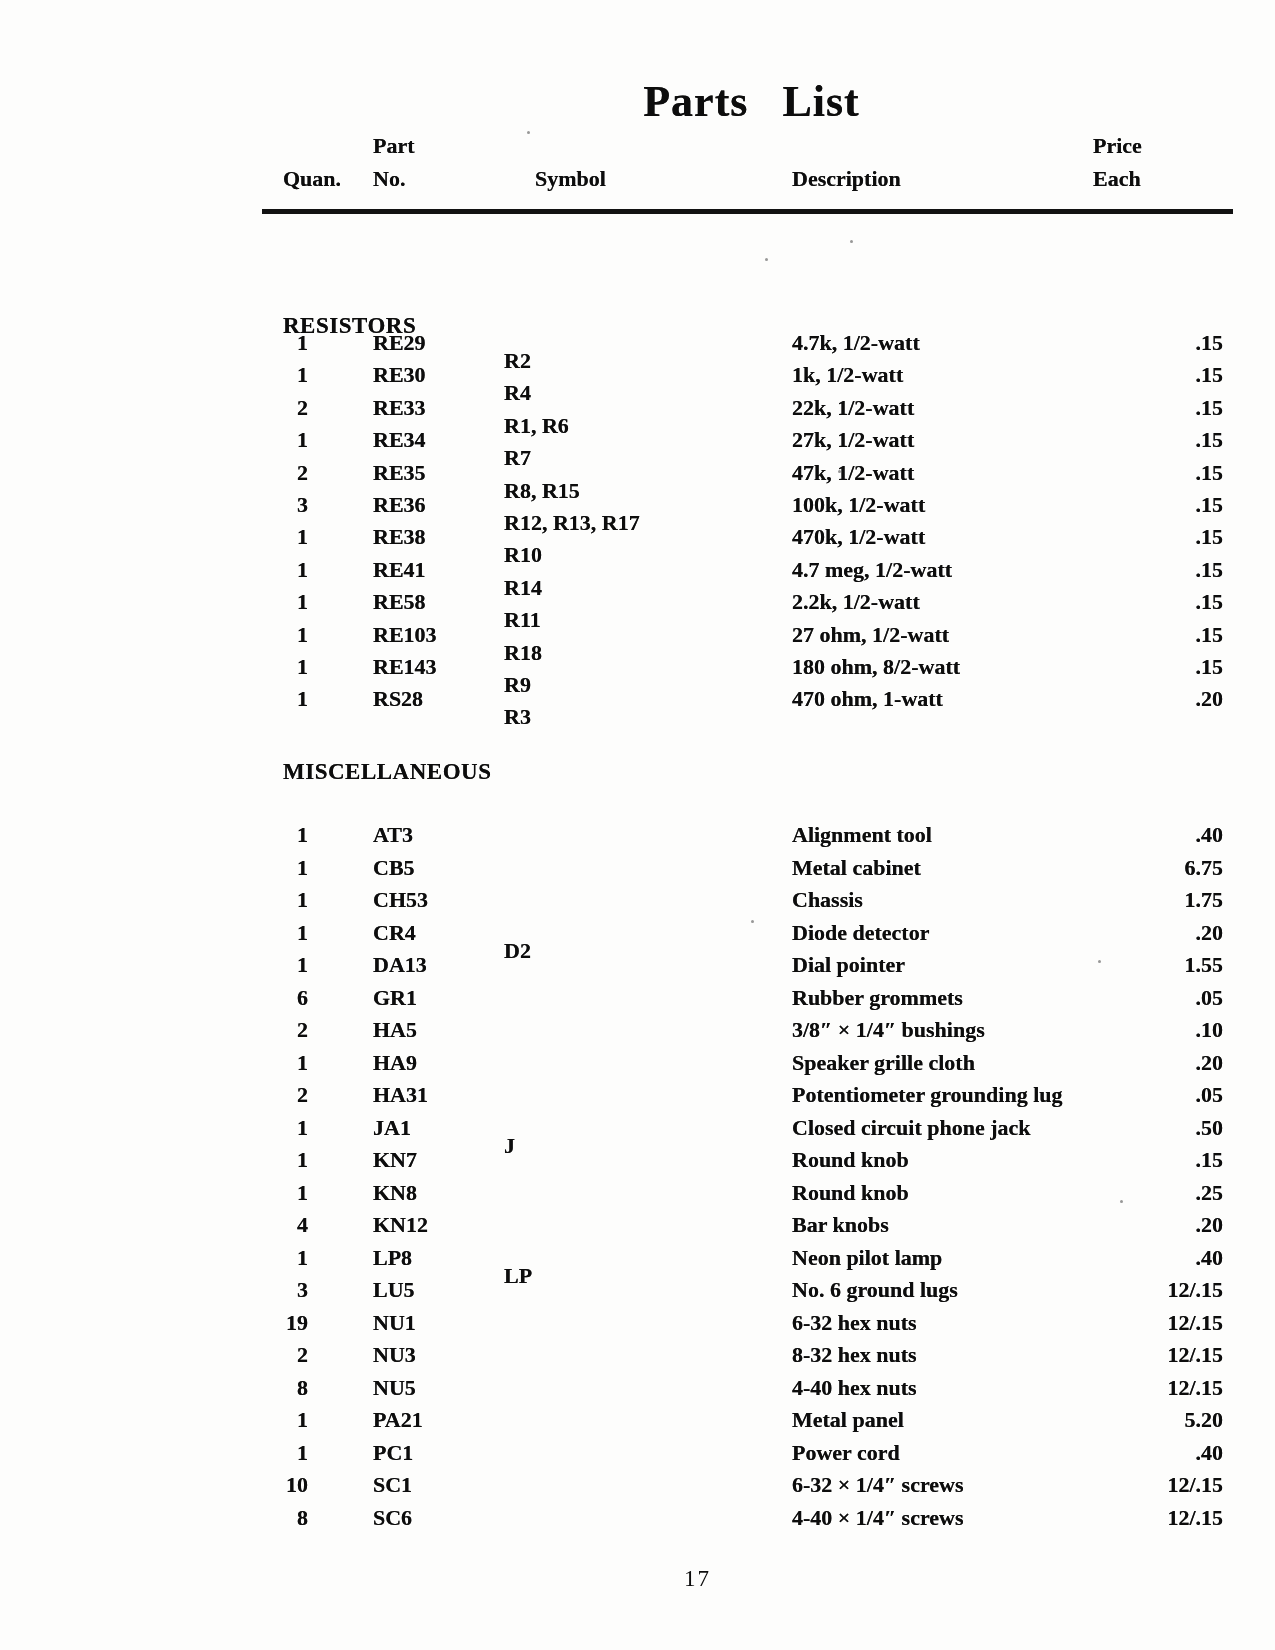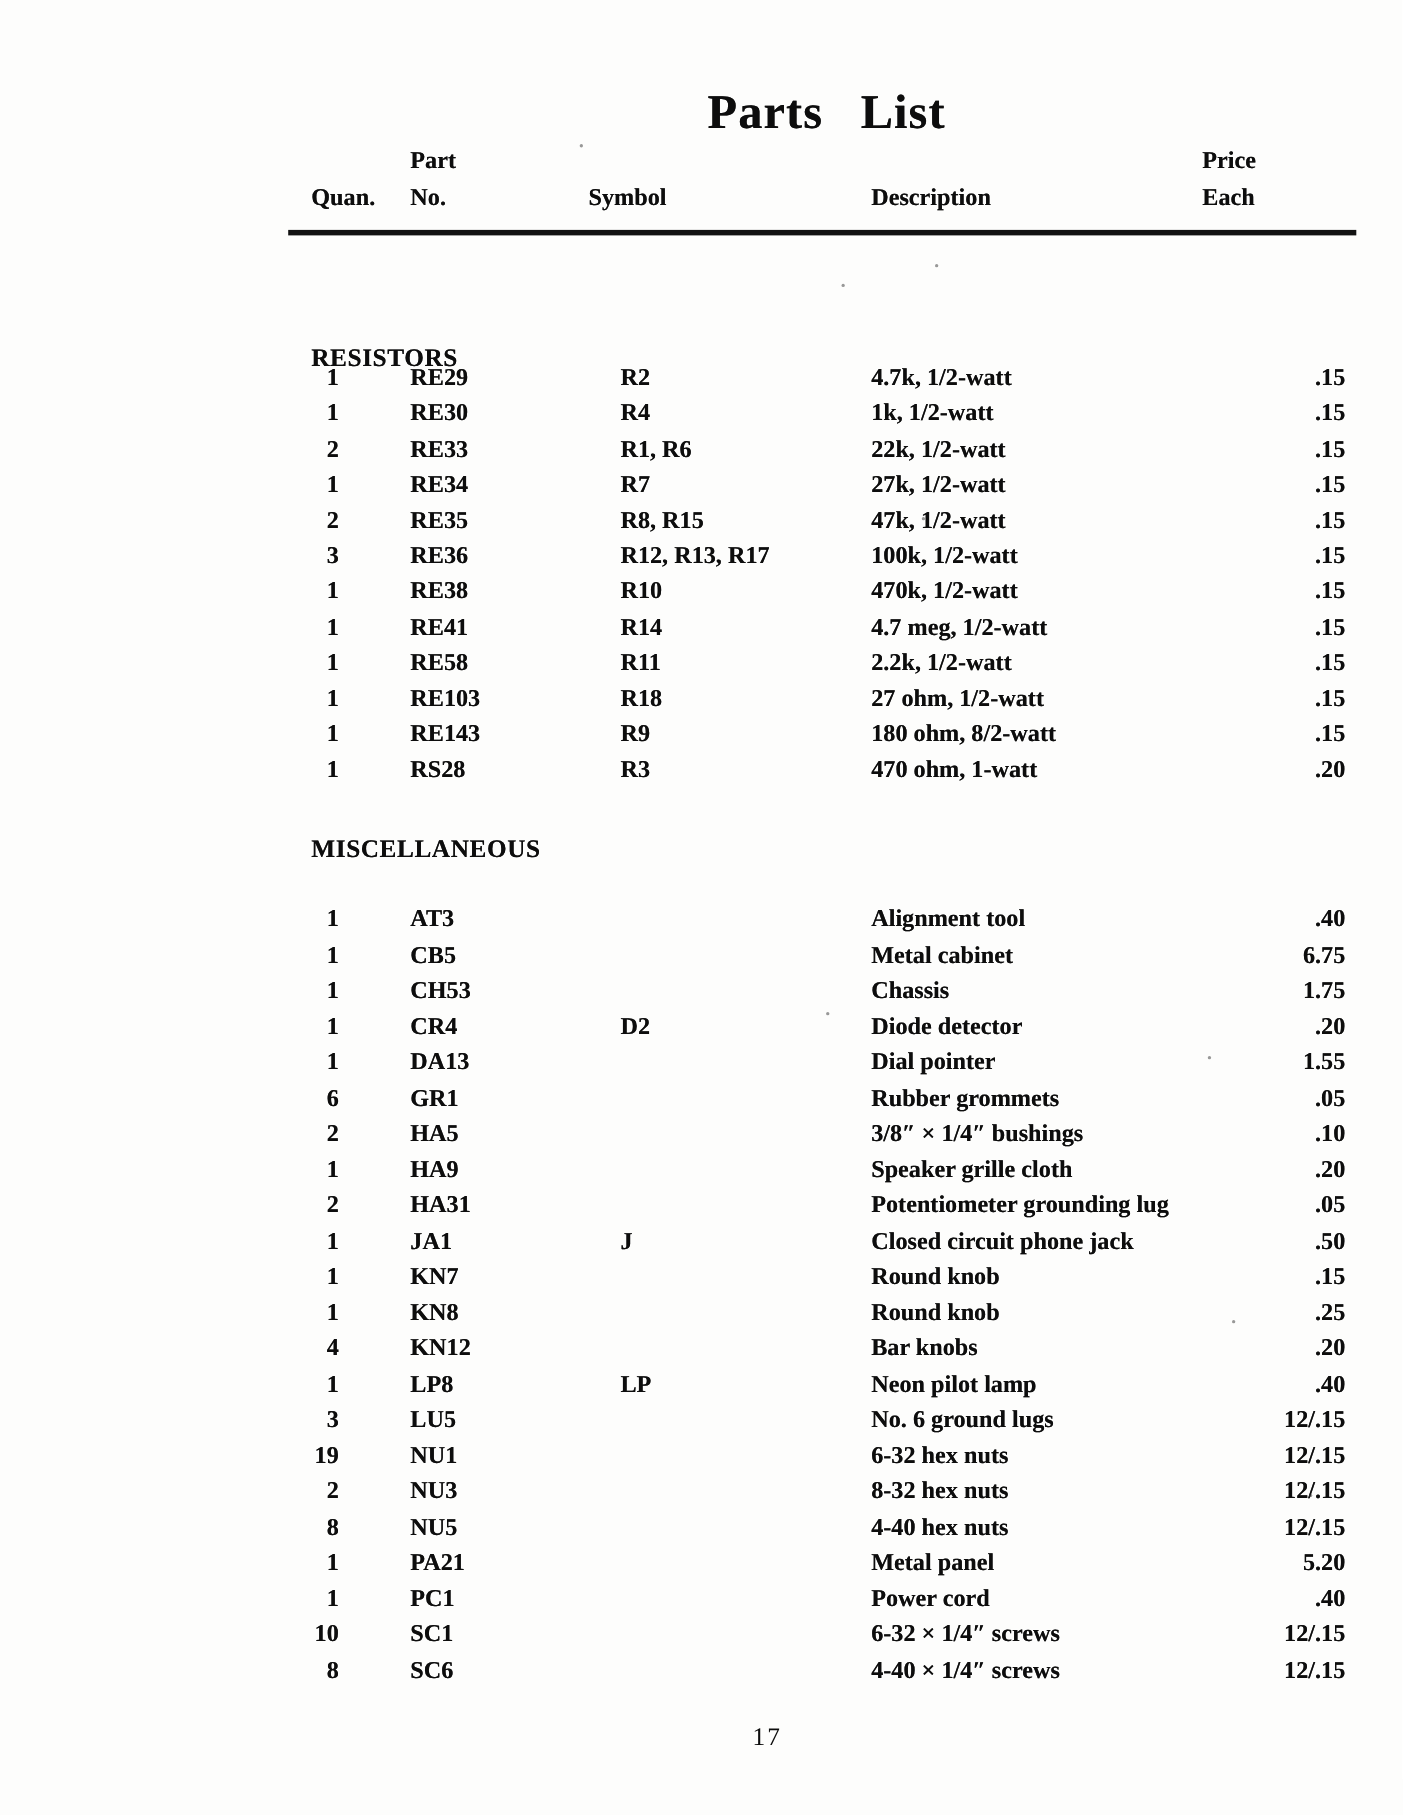--- a/index.html
+++ b/index.html
@@ -60,21 +60,21 @@
   .cell {
     position: absolute;
     top: 0;
     font-size: 22px;
     line-height: 24px;
     white-space: nowrap;
     text-shadow: 0 0 0.4px rgba(0,0,0,.7);
   }
   .c-quan  { left: 220px; width: 88px;  text-align: right; }
   .c-part  { left: 373px; }
-  .c-sym   { left: 564px; }
+  .c-sym   { left: 504px; margin-top: 18px; }
   .c-desc  { left: 792px; }
   .c-price { left: 1040px; width: 183px; text-align: right; }
   .page-number {
     position: absolute;
     left: 640px;
     top: 1566px;
     width: 115px;
     text-align: center;
     font-size: 23px;
     font-weight: 400;

